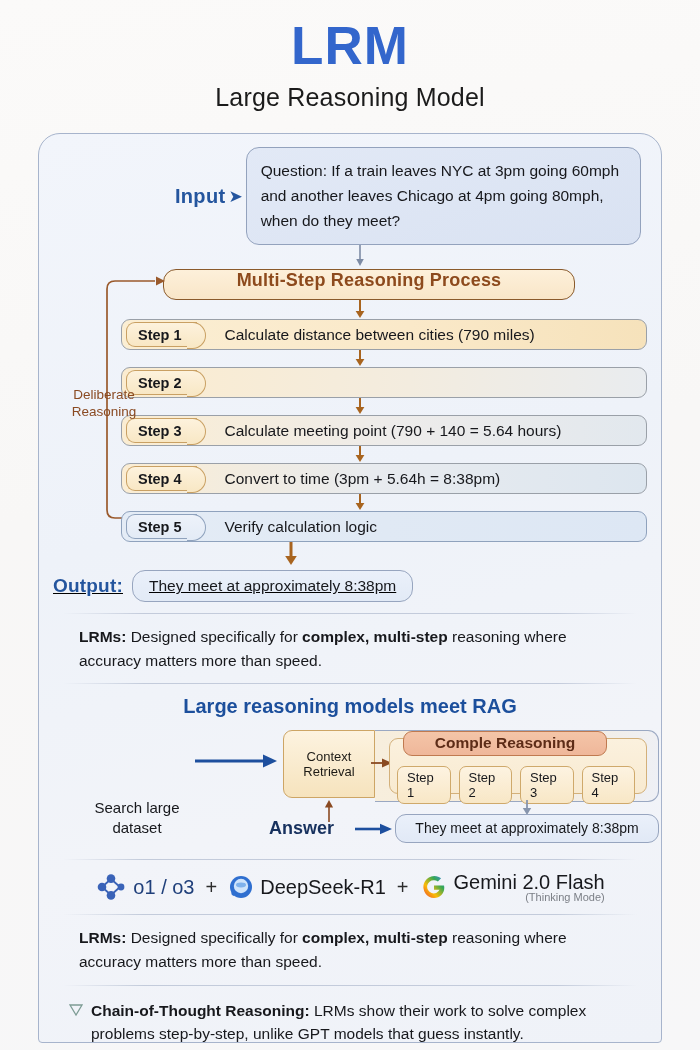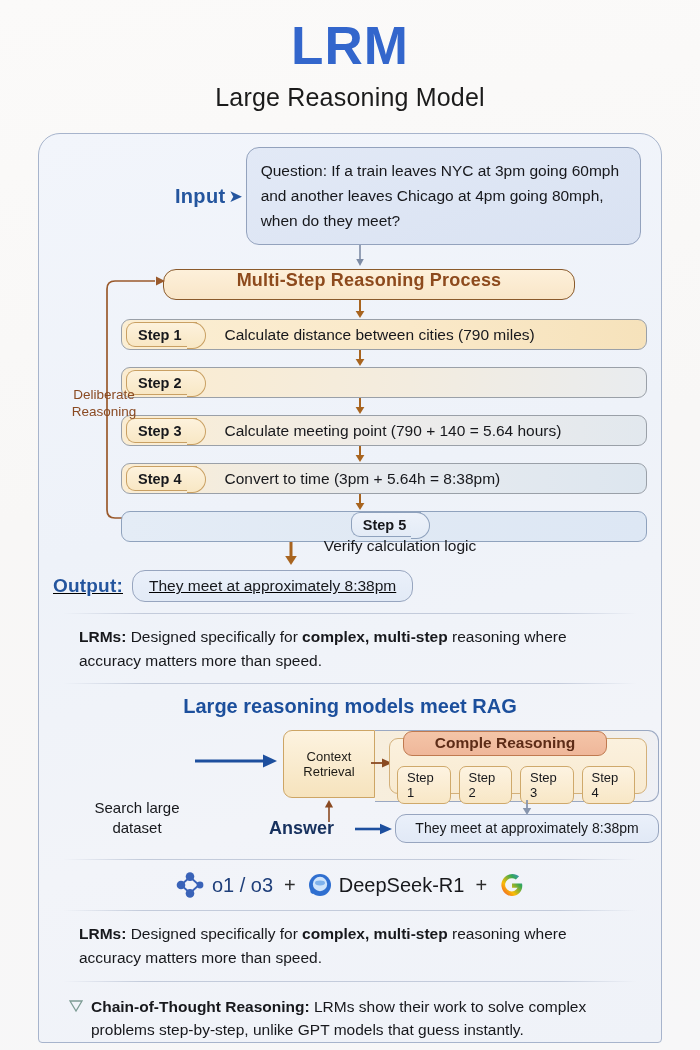--- a/index.html
+++ b/index.html
@@ -91,21 +91,21 @@
     background: linear-gradient(180deg,#fdf2dd,#f8e7c4);
   }
   .step-text { margin-left: 28px; font-size: 15.5px; color: #17181c; }
 
   
   .s1 { background: linear-gradient(90deg,#fbeed3 0%,#fae9c9 55%,#f6e2bb 100%); }
   .s2 { background: linear-gradient(90deg,#fbecd0 0%,#f3ecdf 55%,#e9ecef 100%); }
   .s3 { background: linear-gradient(90deg,#fbedd2 0%,#eeecea 50%,#e2e8ee 100%); }
   .s4 { background: linear-gradient(90deg,#fbedd3 0%,#e8ebef 48%,#dde6ef 100%); }
   .s5 { background: linear-gradient(90deg,#e4ecf6 0%,#e0e9f4 50%,#dde7f4 100%);
-        border-color:#8fa2bd;flex-direction:column; }
+        border-color:#8fa2bd; }
   .s5 .step-pill, .s5 .step-pill::after {
      border-color:#8fa2bd; background: linear-gradient(180deg,#edf2fa,#e3ebf6); }
 
   
   .out-row { display:flex; align-items:center; margin-top: 4px; text-decoration: underline; }
   .out-label { font-size: 19px; font-weight: bold; color:#24559e; margin-right: 9px; letter-spacing:.2px;}
   .out-box {
     border: 1.3px solid #97a5bf; border-radius: 13px;
     background: linear-gradient(180deg,#eaf0fa 0%,#e2eaf6 100%);
     padding: 6px 16px; font-size: 15.5px; color:#17181c;
@@ -367,20 +367,24 @@
           <defs>
             <linearGradient id="gg" x1="0" y1="1" x2="1" y2="0">
               <stop offset="0%" stop-color="#ea4335"></stop>
               <stop offset="35%" stop-color="#fbbc05"></stop>
               <stop offset="70%" stop-color="#34a853"></stop>
               <stop offset="100%" stop-color="#4285f4"></stop>
             </linearGradient>
           </defs>
           <path d="M24 12.4 H14 v4.4 h5.6 A6.6 6.6 0 1 1 14 7.2 a6.4 6.4 0 0 1 3.9 1.3 l3.2-3.2 A11 11 0 1 0 14 25 c6 0 10.3-4.2 10.3-10.4 a12 12 0 0 0-.3-2.2 z" fill="url(#gg)"></path>
         </svg>
+        <div>
+          <div class="logo-txt">Gemini 2.0 Flash</div>
+          <div class="thinking">(Thinking Mode)</div>
+        </div>
       </div>
     </div>
 
     <div class="divider"></div>
 
     <div class="note">
       <b>LRMs:</b><span> Designed specifically for </span><b>complex, multi-step</b><span> reasoning where accuracy matters more than speed.</span>
     </div>
 
     <div class="divider"></div>

